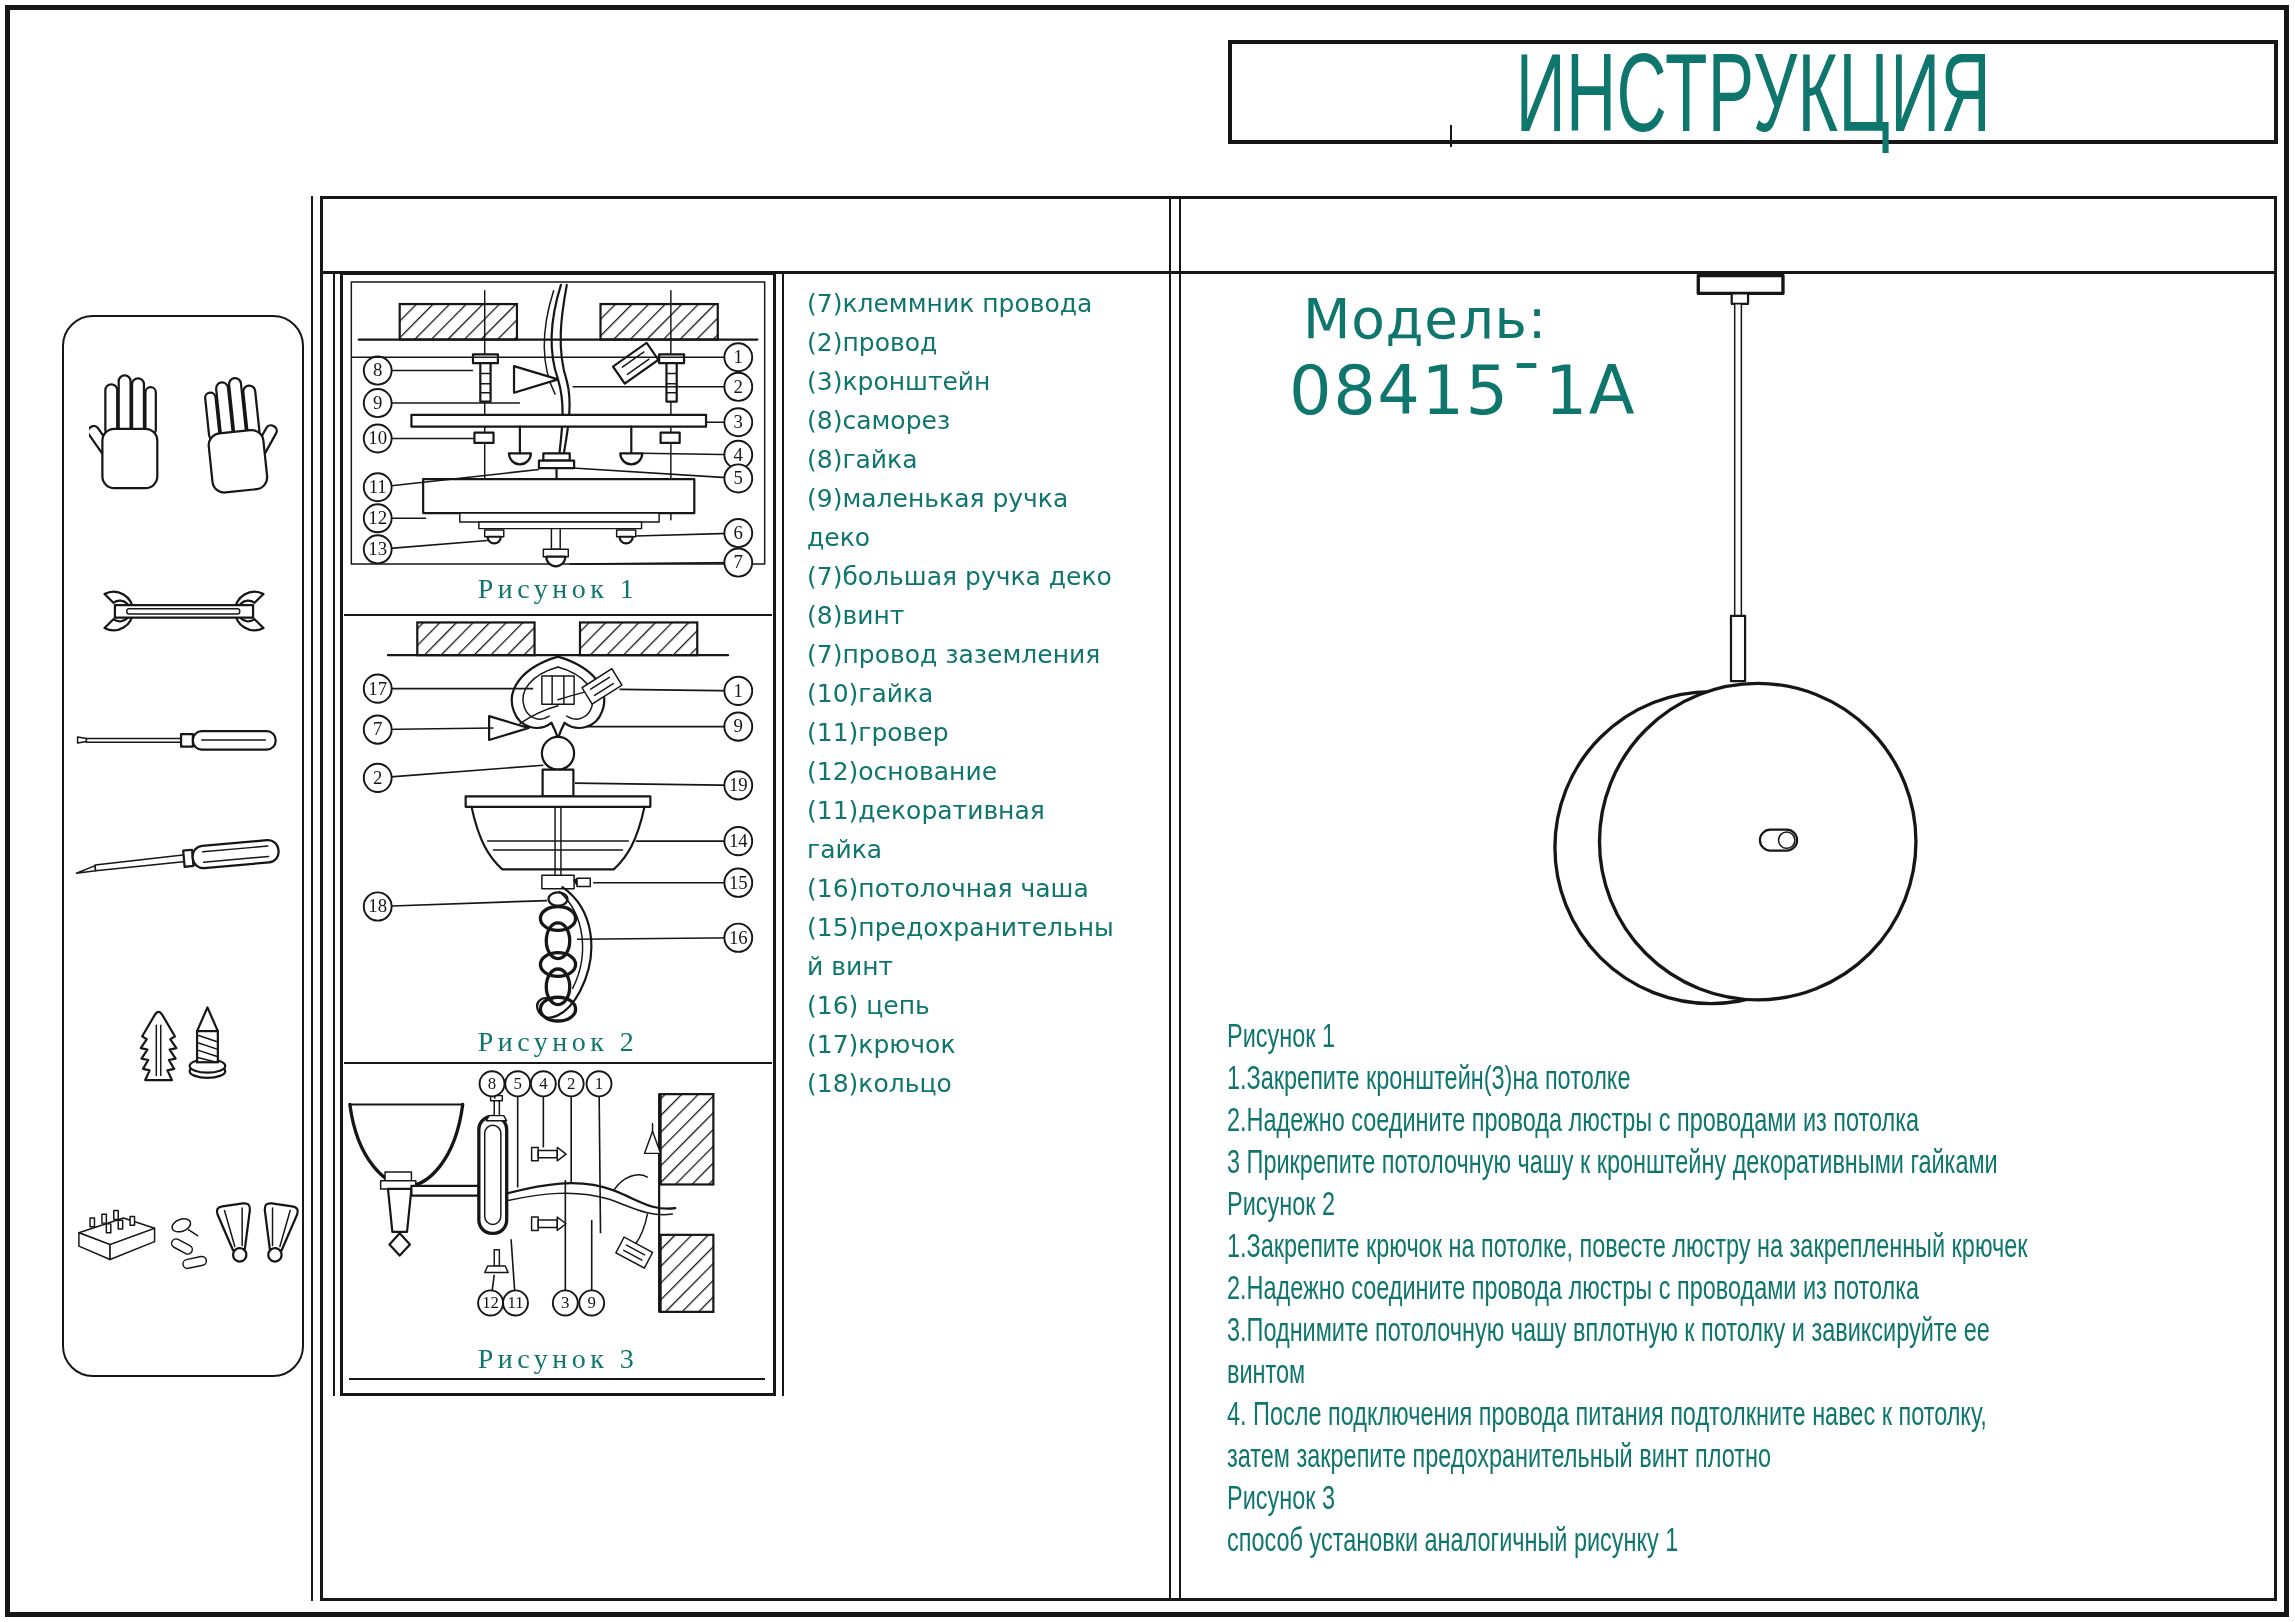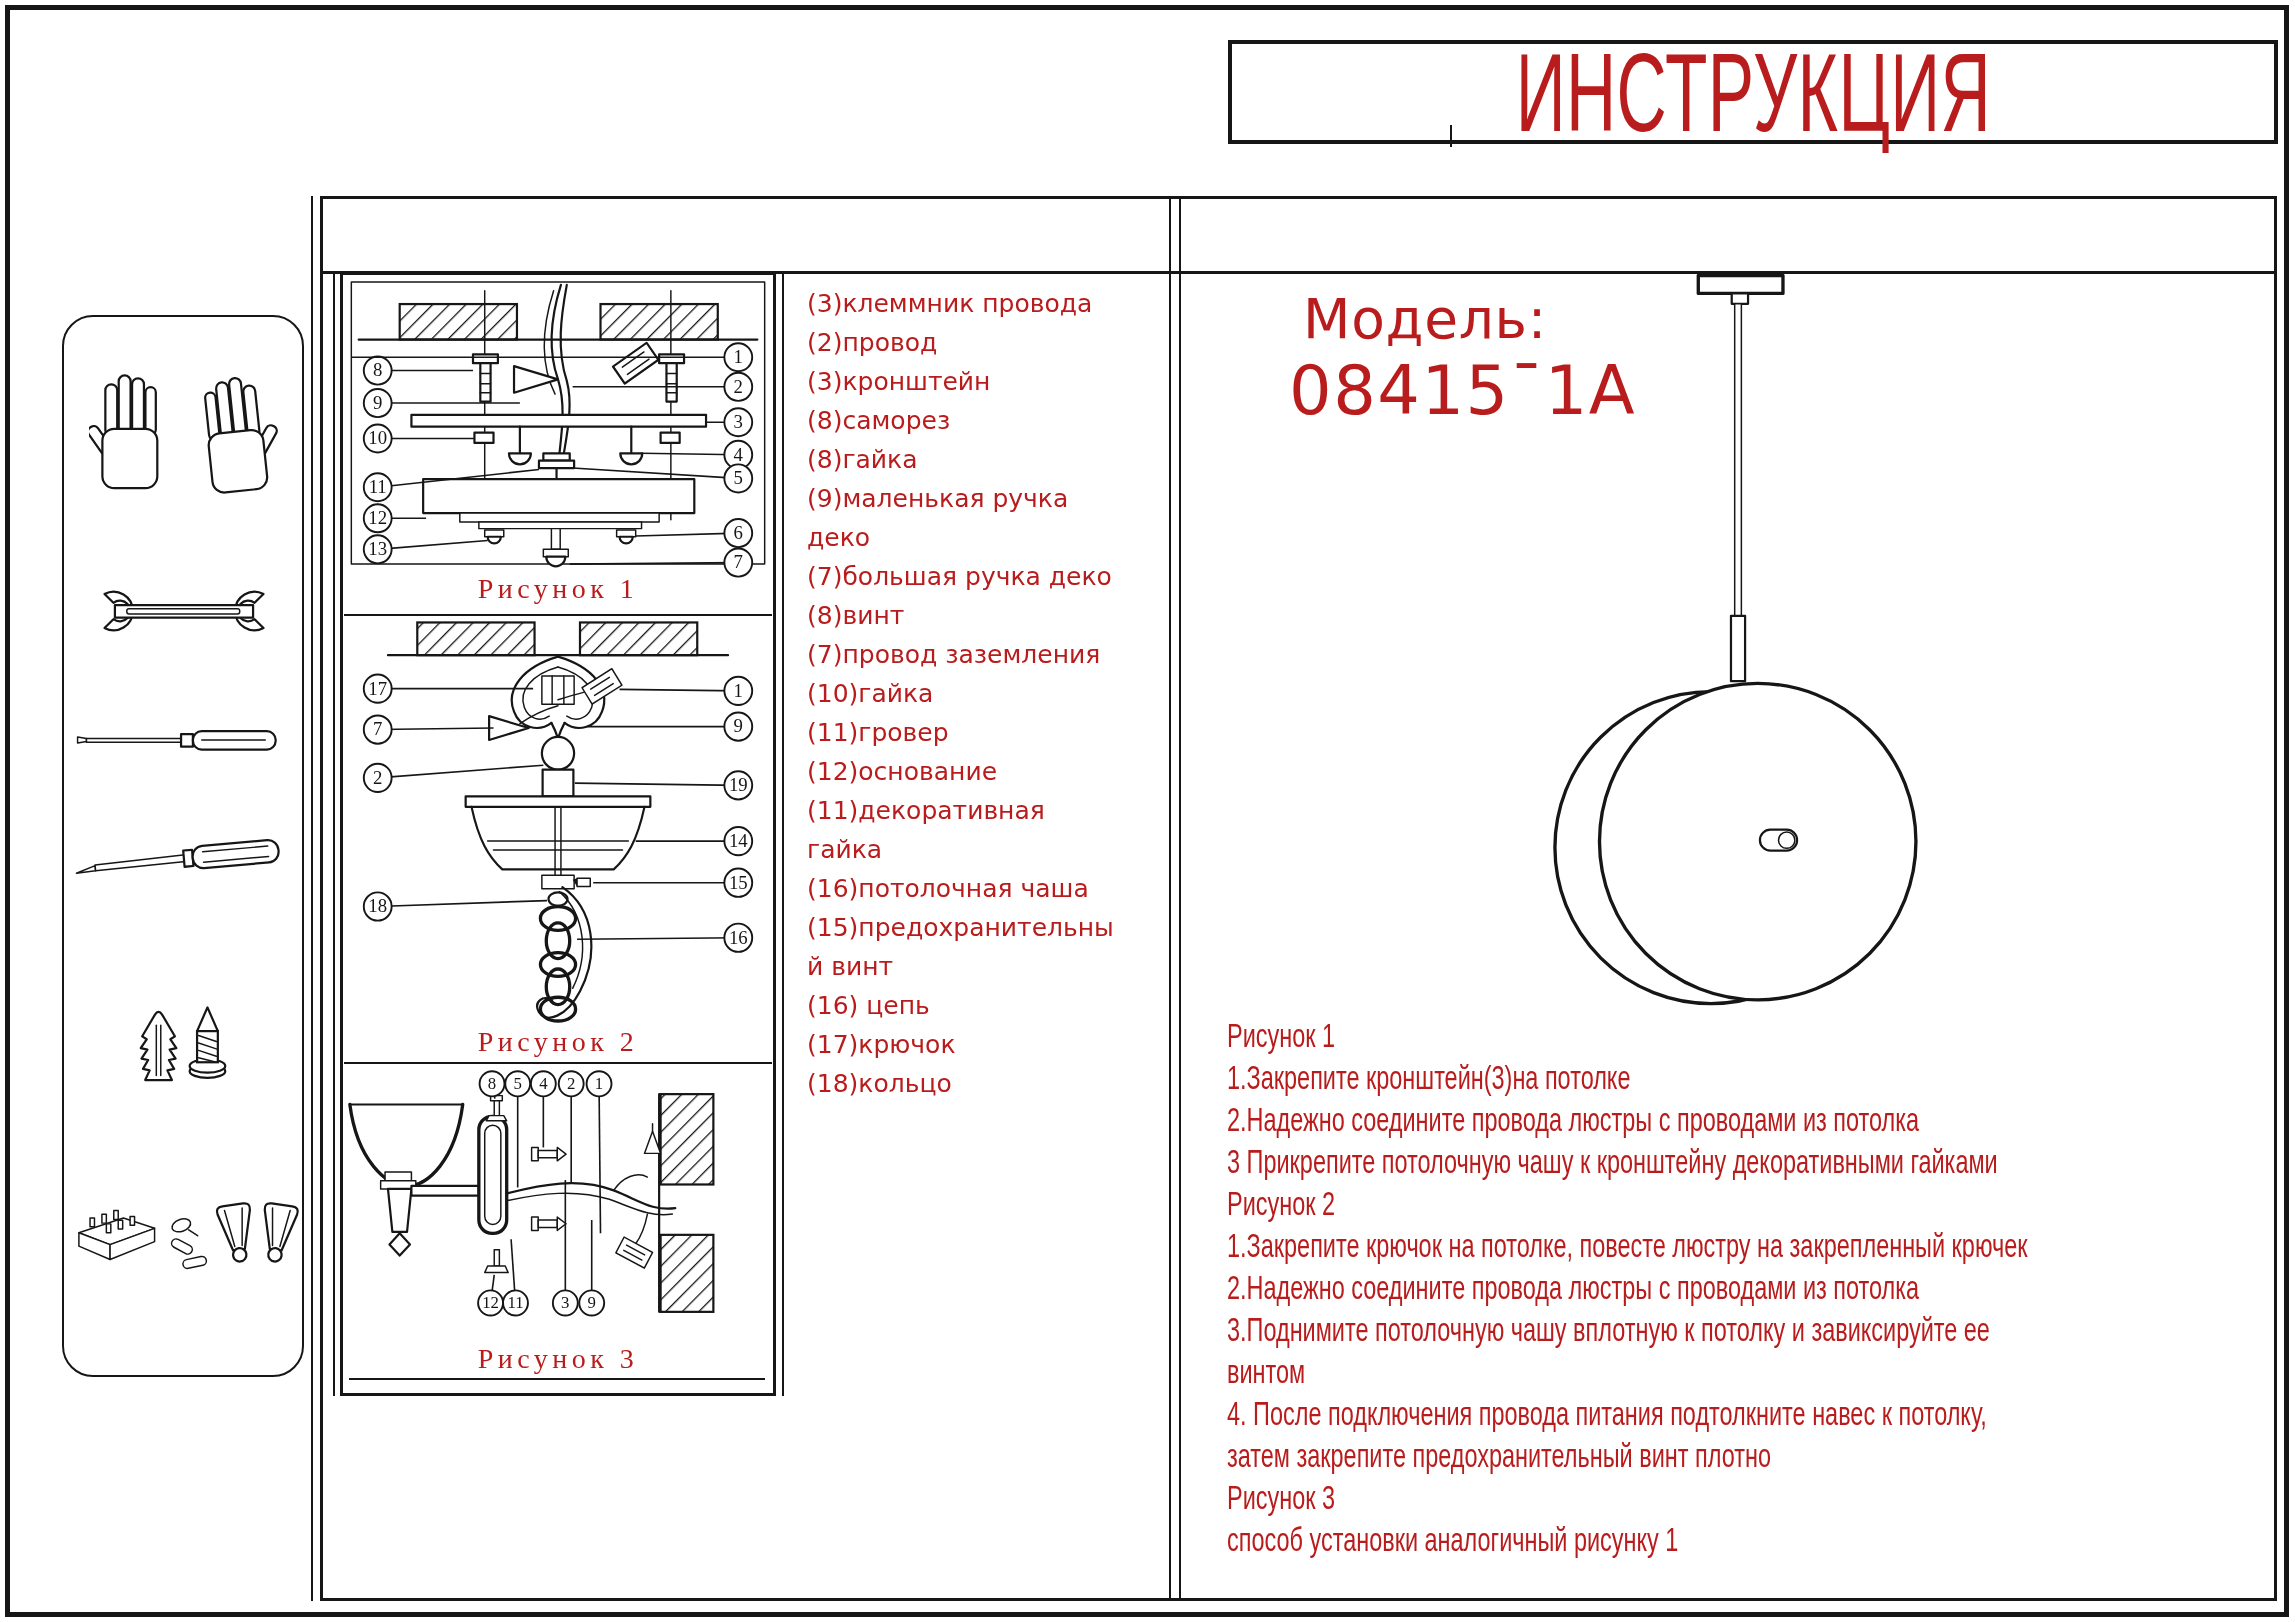--- a/index.html
+++ b/index.html
@@ -1,18 +1,18 @@
 <!DOCTYPE html>
 <html style="font-size:12px"><head>
 <meta charset="utf-8">
 <style>
   html,body{margin:0;padding:0;background:#e8e8e8;}
   *{box-sizing:border-box;}
   #page{position:relative;width:2295px;height:1623px;background:#ffffff;overflow:hidden;
-        font-family:"DejaVu Sans",sans-serif;color:#b91c1c;}
+        font-family:"DejaVu Sans",sans-serif;color:#0f766e;}
   .abs{position:absolute;}
   .blk{background:#161616;}
 
   #outer-frame{left:4.5px;top:4.5px;width:2284px;height:1612px;border:5.2px solid #161616;}
 
   #title-box{left:1228px;top:40px;width:1050px;height:104px;border:4.5px solid #161616;
              display:flex;align-items:center;justify-content:center;background:#fff;}
   #title-box .t{font-family:"Liberation Sans",sans-serif;font-size:112px;font-weight:400;
                 transform:scaleX(0.62);transform-origin:center;white-space:nowrap;letter-spacing:0.7px;}
   #title-notch{left:1450px;top:125px;width:2.2px;height:22px;}
@@ -357,21 +357,21 @@
       <circle cx="302" cy="320" r="17" class="callout-circle"></circle>
       <text x="302" y="327.14" class="callout-num" font-size="22.950000000000003">3</text>
       <line x1="338" y1="320" x2="338" y2="208" class="callout-line"></line>
       <circle cx="338" cy="320" r="17" class="callout-circle"></circle>
       <text x="338" y="327.14" class="callout-num" font-size="22.950000000000003">9</text>
     </svg>
   <div class="abs fig-caption" id="cap3">Рисунок 3</div>
   <div class="abs blk" id="cap3-underline"></div>
 
   <div class="abs" id="parts-list">
-      <div class="part-line">(3)клеммник провода</div>
+      <div class="part-line">(7)клеммник провода</div>
       <div class="part-line">(2)провод</div>
       <div class="part-line">(3)кронштейн</div>
       <div class="part-line">(8)саморез</div>
       <div class="part-line">(8)гайка</div>
       <div class="part-line">(9)маленькая ручка деко</div>
       <div class="part-line">(7)большая ручка деко</div>
       <div class="part-line">(8)винт</div>
       <div class="part-line">(7)провод заземления</div>
       <div class="part-line">(10)гайка</div>
       <div class="part-line">(11)гровер</div>

